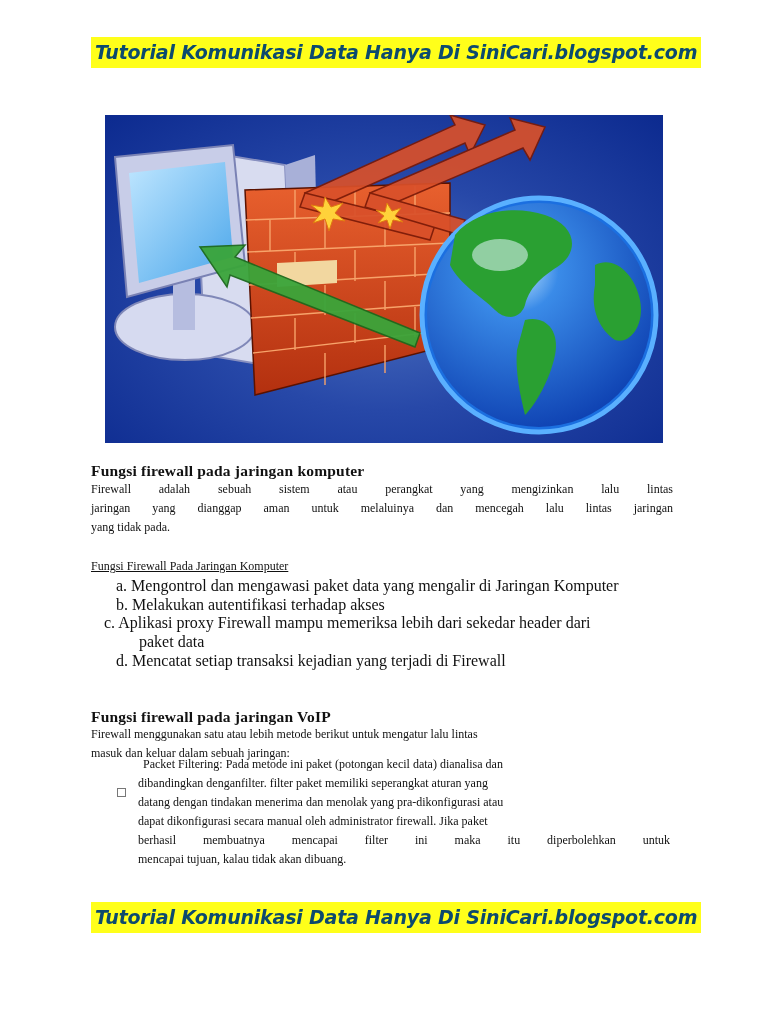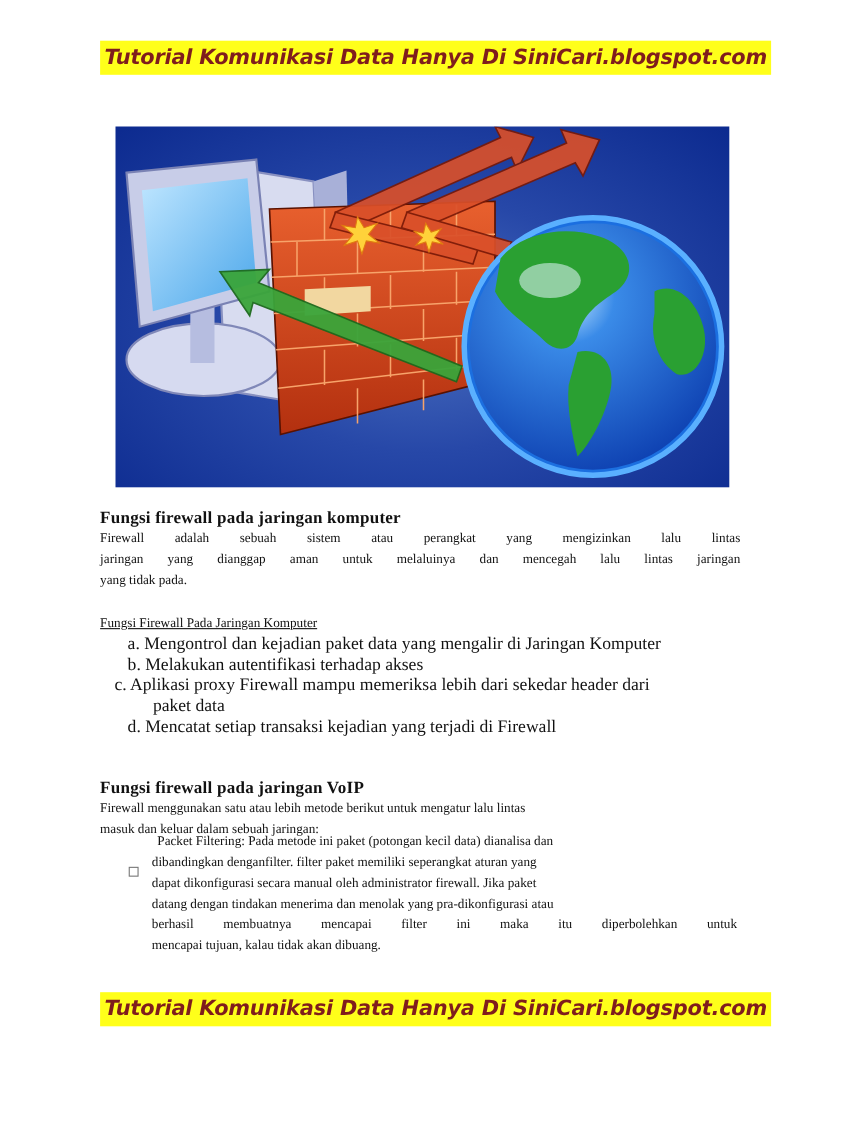--- a/index.html
+++ b/index.html
@@ -5,21 +5,21 @@
   html, body { margin: 0; padding: 0; }
   body {
     width: 768px; height: 1024px; background: #ffffff; position: relative; overflow: hidden;
     font-family: "Liberation Serif", "DejaVu Serif", serif; color: #111;
   }
   .banner {
     position: absolute; left: 91px; height: 31px;
     background: #ffff1a;
     font-family: "DejaVu Sans", "Liberation Sans", sans-serif;
     font-style: italic; font-weight: bold; font-size: 19px; line-height: 31px;
-    color: #7f1d1d; padding: 0 4px; white-space: nowrap; letter-spacing: -0.2px;
+    color: #0c4a6e; padding: 0 4px; white-space: nowrap; letter-spacing: -0.2px;
   }
   .banner.top { top: 37px; }
   .banner.bottom { top: 902px; }
 
   .hero {
     position: absolute; left: 105px; top: 115px; width: 558px; height: 328px;
     background: radial-gradient(ellipse at 50% 55%, #4a6fc0 0%, #2748a8 45%, #0c2a8f 100%);
     overflow: hidden;
   }
   .hero svg { position: absolute; left: 0; top: 0; }
@@ -129,21 +129,21 @@
 <div class="text justify" style="left:91px; top:480px; width:582px;">
   <div style="text-align:justify;text-align-last:justify;">Firewall adalah sebuah sistem atau perangkat yang mengizinkan lalu lintas</div>
   <div style="text-align:justify;text-align-last:justify;">jaringan yang dianggap aman untuk melaluinya dan mencegah lalu lintas jaringan</div>
   <div>yang tidak pada.</div>
 </div>
 
 <div class="text underline" style="left:91px; top:557px;">Fungsi Firewall Pada Jaringan Komputer</div>
 
 <div class="list-item" style="left:116px; top:576px;">
   <span>a.</span>
-  <span>Mengontrol dan kejadian paket data yang mengalir di Jaringan Komputer</span>
+  <span>Mengontrol dan mengawasi paket data yang mengalir di Jaringan Komputer</span>
 </div>
 <div class="list-item" style="left:116px; top:595px;">
   <span>b.</span>
   <span>Melakukan autentifikasi terhadap akses</span>
 </div>
 <div class="list-item" style="left:104px; top:613px;">
   <span>c.</span>
   <span>Aplikasi proxy Firewall mampu memeriksa lebih dari sekedar header dari</span>
 </div>
 <div class="list-item" style="left:139px; top:632px;">paket data</div>
@@ -155,19 +155,19 @@
 <div class="text h-bold" style="left:91px; top:707px;">Fungsi firewall pada jaringan VoIP</div>
 <div class="text" style="left:91px; top:725px; width:582px;">
   <div>Firewall menggunakan satu atau lebih metode berikut untuk mengatur lalu lintas</div>
   <div>masuk dan keluar dalam sebuah jaringan:</div>
 </div>
 
 <div class="bullet-box" style="left:117px; top:788px;"></div>
 <div class="text" style="left:138px; top:755px; width:532px;">
   <div style="padding-left:5px;">Packet Filtering: Pada metode ini paket (potongan kecil data) dianalisa dan</div>
   <div>dibandingkan denganfilter. filter paket memiliki seperangkat aturan yang</div>
+  <div>datang dengan tindakan menerima dan menolak yang pra-dikonfigurasi atau</div>
   <div>dapat dikonfigurasi secara manual oleh administrator firewall. Jika paket</div>
-  <div>datang dengan tindakan menerima dan menolak yang pra-dikonfigurasi atau</div>
   <div style="text-align:justify;text-align-last:justify;">berhasil membuatnya mencapai filter ini maka itu diperbolehkan untuk</div>
   <div>mencapai tujuan, kalau tidak akan dibuang.</div>
 </div>
 
 <div class="banner bottom">Tutorial Komunikasi Data Hanya Di SiniCari.blogspot.com</div>
 
 </body></html>

